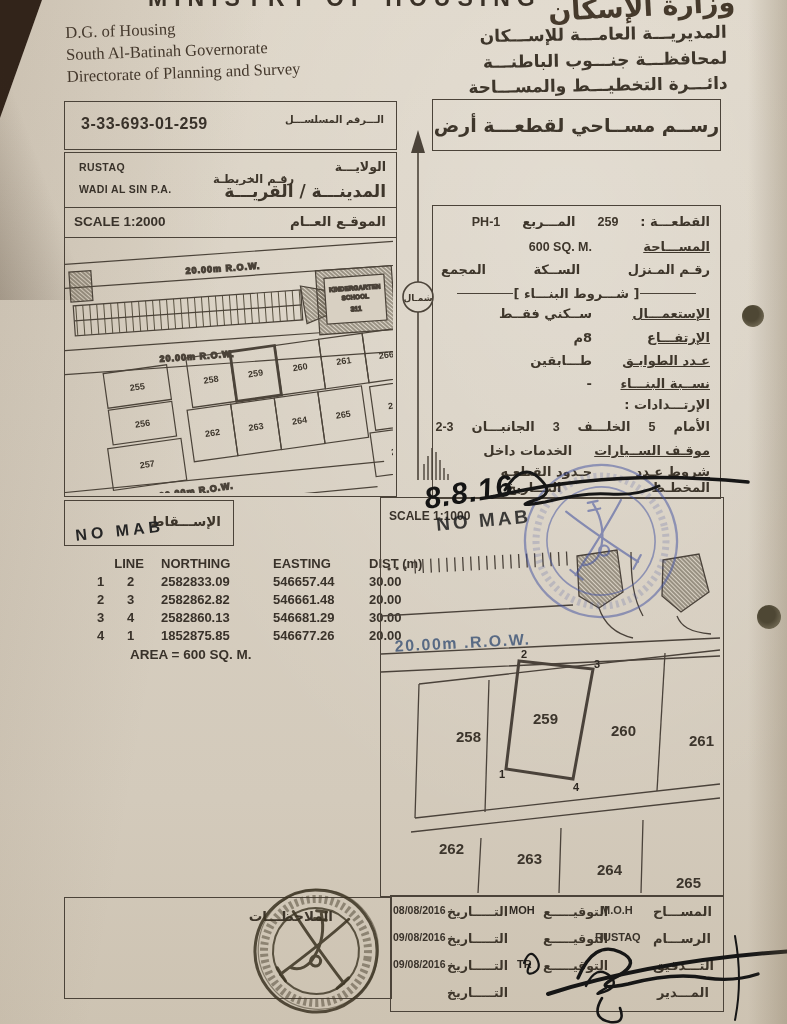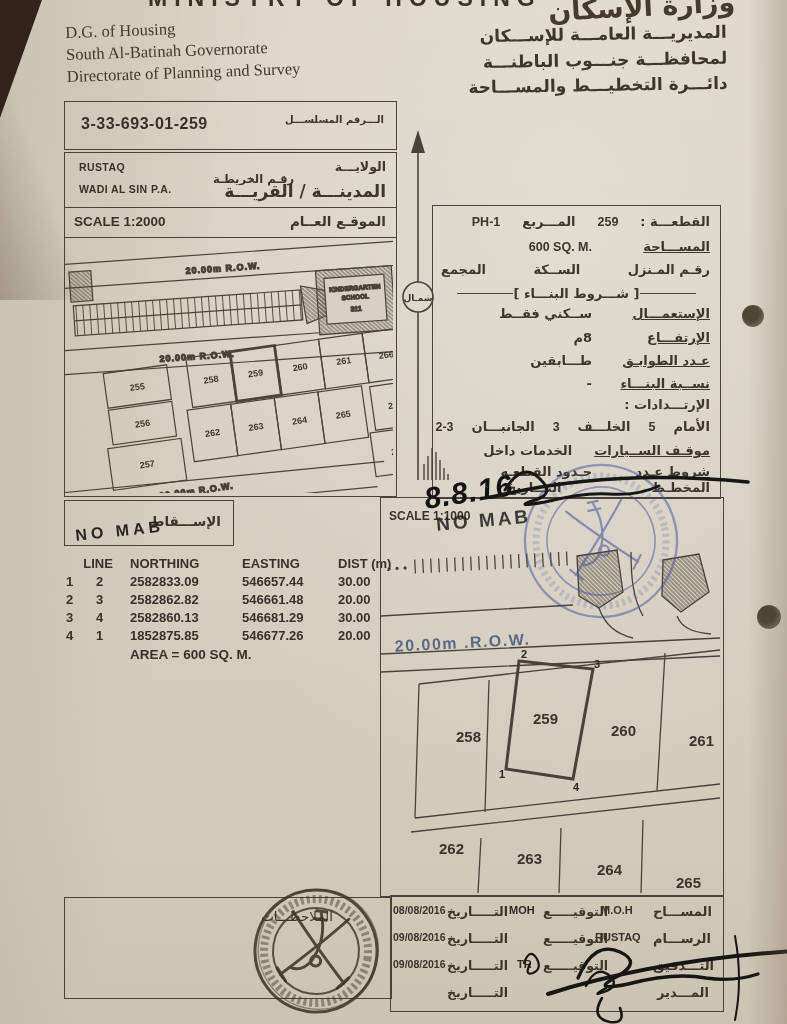--- a/index.html
+++ b/index.html
@@ -44,40 +44,40 @@
   
   #gmap-box{left:64px;top:207px;width:331px;height:288px;}
   #gmap-hdr{position:absolute;left:0;top:0;right:0;height:29px;border-bottom:1.4px solid #4b4339;}
   #gmap-hdr .sc{position:absolute;left:9px;top:6px;font:700 13.5px "Liberation Sans",sans-serif;color:#39322a;}
   #gmap-hdr .tt{position:absolute;right:10px;top:5px;font-size:13.5px;font-weight:700;}
   
   #proj-box{left:64px;top:500px;width:168px;height:44px;}
   #proj-box .l{position:absolute;right:12px;top:12px;font-size:13.5px;font-weight:700;}
   
   #coords{left:66px;top:556px;width:330px;font-family:"Liberation Sans",sans-serif;color:#39322a;}
-  #coords .grid{display:grid;grid-template-columns:30px 34px 112px 96px 58px;row-gap:3px;font-weight:700;font-size:13px;}
+  #coords .grid{display:grid;grid-template-columns:30px 34px 112px 96px 58px;row-gap:3px;font-weight:700;font-size:13px;margin-left:31px;}
   #coords .h{font-size:13px;}
   #coords .num{text-align:left;}
   #coords .area{margin:4px 0 0 64px;font-weight:700;font-size:13.5px;}
   
   #pdata-box{left:432px;top:205px;width:287px;height:292px;}
   .pd-row{position:absolute;right:10px;left:8px;display:flex;direction:rtl;align-items:center;gap:22px;
     font:700 13px "DejaVu Sans",sans-serif;color:#3e362b;white-space:nowrap;}
   .pd-row .lbl{min-width:96px;text-decoration:underline;}
   .pd-row .latin{font-size:12.5px;}
   .pd-hdr{position:absolute;right:24px;left:24px;display:flex;direction:rtl;align-items:center;gap:0;
     font:700 13px "DejaVu Sans",sans-serif;color:#3e362b;}
   .pd-hdr .line{flex:1;border-top:1.6px solid #4b4339;}
   .pd-hdr .t::before{content:"[ ";}
   .pd-hdr .t::after{content:" ]";}
   
   #dmap-box{left:380px;top:497px;width:342px;height:398px;}
   
   #notes-box{left:64px;top:897px;width:326px;height:100px;}
-  #notes-box .l{position:absolute;right:58px;top:10px;font-size:13.5px;font-weight:400;}
+  #notes-box .l{position:absolute;right:58px;top:10px;font-size:13.5px;font-weight:700;}
   #sign-box{left:390px;top:895px;width:332px;height:115px;}
   .sg-row{position:absolute;left:0;right:0;height:24px;font-weight:700;color:#3e362b;}
   .sg-row .role{position:absolute;font:700 13px "DejaVu Sans",sans-serif;direction:rtl;}
   .sg-row .name{position:absolute;font:700 11px "Liberation Sans",sans-serif;color:#39322a;}
   .sg-row .sigl{position:absolute;font:700 12.5px "DejaVu Sans",sans-serif;direction:rtl;}
   .sg-row .sigv{position:absolute;font:700 11px "Liberation Sans",sans-serif;color:#2e2822;}
   .sg-row .datel{position:absolute;font:700 12.5px "DejaVu Sans",sans-serif;direction:rtl;}
   .sg-row .datev{position:absolute;font:700 10.5px "Liberation Sans",sans-serif;color:#39322a;}
   #ink-overlay{position:absolute;inset:0;pointer-events:none;}
   svg text{font-family:"Liberation Sans",sans-serif;}
@@ -98,20 +98,23 @@
   </div>
   <div id="hdr-ar" class="abs ar">
     <div>المديريـــة العامـــة للإســـكان</div>
     <div>لمحافظـــة جنـــوب الباطنـــة</div>
     <div>دائـــرة التخطيـــط والمســـاحة</div>
   </div>
 
   <div id="serial-box" class="box">
     <span class="v">3-33-693-01-259</span>
     <span class="l ar">الـــرقم المسلســـل</span>
+  </div>
+  <div id="title-box" class="box">
+    <span class="ar">رســم مســاحي لقطعـــة أرض</span>
   </div>
 
   <div id="admin-box" class="box">
     <span class="v1">RUSTAQ</span>
     <span class="v2">WADI AL SIN P.A.</span>
     <span class="mid ar">رقـم الخريطـة</span>
     <span class="r1 ar">الولايـــة</span>
     <span class="r2 ar">المدينـــة / القريـــة</span>
   </div>
 

